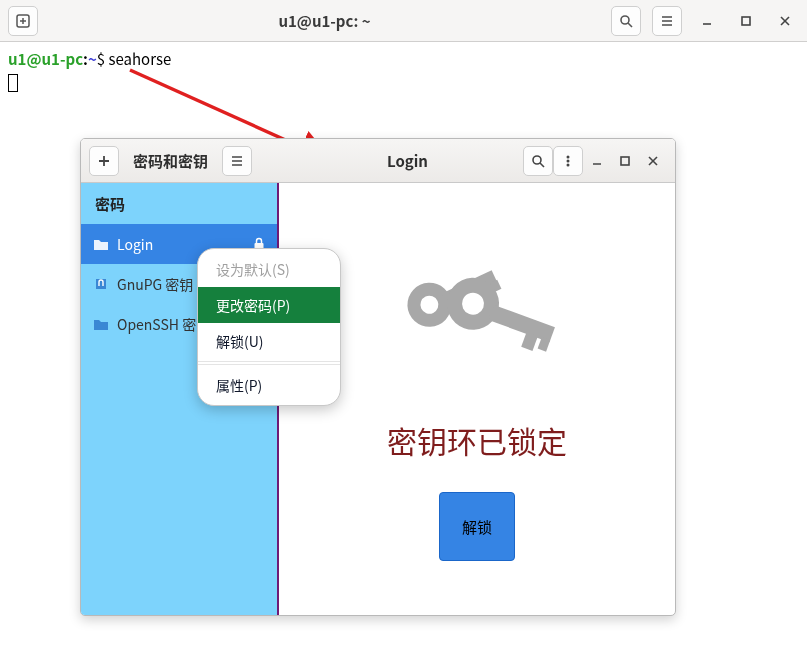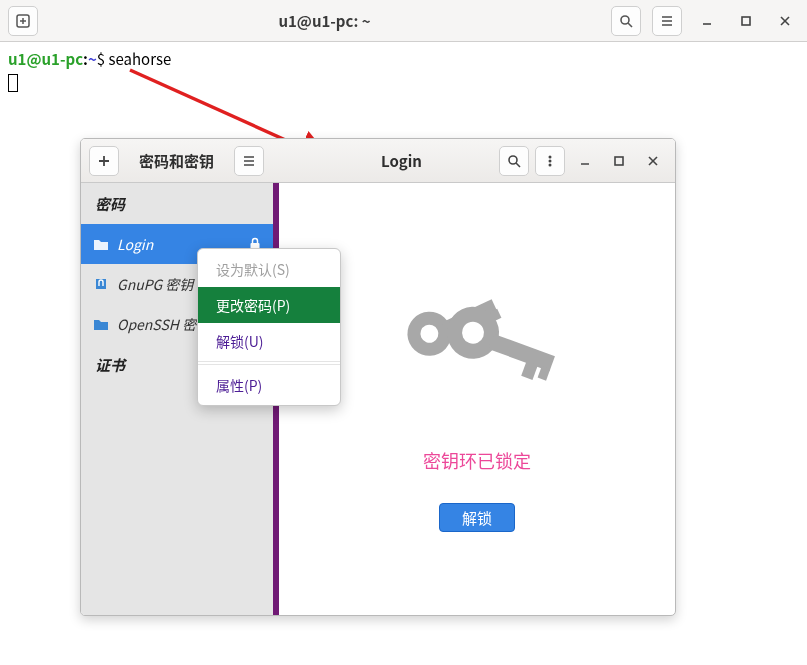--- a/index.html
+++ b/index.html
@@ -34,44 +34,44 @@
   
   .sh-window {
     position: absolute; left: 80px; top: 138px; width: 596px; height: 478px;
     border: 1px solid #b9b9b9; background: #fff; box-shadow: 0 4px 12px rgba(0,0,0,0.18);
     border-radius: 5px; overflow: hidden;
   }
   .sh-titlebar {
     height: 44px; background: linear-gradient(#f6f5f4,#eceae8); border-bottom: 1px solid #c9c9c9;
     display: flex; align-items: center; gap: 8px; padding: 0 8px;
   }
-  .sh-left, .sh-right { display:flex; align-items:center; gap:6px; }
+  .sh-left, .sh-right { display:flex; align-items:center; gap:0; }
   .sh-title-left { font-weight: 700; font-size: 15px; padding: 0 14px; color:#2e2e2e;}
   .sh-title-mid { flex:1; text-align:center; font-weight:700; font-size:15px; color:#2e2e2e; padding-left: 40px;}
   .sh-body { display:flex; height: calc(100% - 44px); }
 
-  .sidebar { width: 198px; border-right: 6px solid #701a75; background:#e5e5e5;font-style:italic; }
+  .sidebar { width: 198px; border-right: 2px solid #701a75; background:#7dd3fc; }
   .side-h { font-weight:700; font-size:15px; padding: 10px 14px 10px 14px; color:#222; }
   .side-item { display:flex; align-items:center; gap:8px; padding: 10px 12px; font-size:14px; color:#333; }
   .side-item.sel { background:#3584e4; color:#fff; }
   .side-item .spacer { flex:1; }
   .side-item svg { flex-shrink: 0; }
 
   .content { flex:1; display:flex; flex-direction:column; align-items:center; justify-content:center; gap:30px; position:relative; }
   .keys-icon { color:#a8a8a8; }
-  .big-text { font-size: 18px; color:#ec4899; }
-  .unlock-btn { padding: 3px 22px; font-size:15px; color:#ffffff; background:#3584e4; border:1px solid #1a66c9; border-radius:4px;text-align:center; }
+  .big-text { font-size: 30px; color:#7f1d1d; }
+  .unlock-btn { padding: 23px 22px; font-size:15px; color:#000000; background:#3584e4; border:1px solid #1a66c9; border-radius:4px;text-align:center; }
 
   
   .ctx-menu {
     position:absolute; left: 197px; top: 248px; width: 144px;
-    background:#fff; border:1px solid #c8c8c8; border-radius:6px;
+    background:#fff; border:1px solid #c8c8c8; border-radius:17px;
     box-shadow: 0 4px 14px rgba(0,0,0,0.22); padding: 2px 0; z-index: 5;
   }
-  .ctx-item { padding: 8px 18px; font-size:14px; color:#4c1d95; }
+  .ctx-item { padding: 8px 18px; font-size:14px; color:#0f172a; }
   .ctx-item.disabled { color:#a0a0a0; }
   .ctx-item.sel { background:#15803d; color:#fff; }
   .ctx-sep { height:1px; background:#e4e4e4; margin:2px 0; }
 </style>
 </head>
 <body>
 
 <div class="term-titlebar">
   <div class="hb-btn">
     <svg width="14" height="14" viewBox="0 0 14 14">
@@ -203,21 +203,20 @@
         <span>GnuPG 密钥</span>
       </div>
 
       <div class="side-item">
         <svg width="16" height="14" viewBox="0 0 16 14">
             <path d="M1 3 h5 l2 2 h7 v8 h-14 z" fill="#3a87d4"></path>
           </svg>
         <span>OpenSSH 密钥</span>
       </div>
 
-      <div class="side-h">证书</div>
 
     </div>
 
     <div class="content">
       <svg class="keys-icon" width="170" height="150" viewBox="0 0 170 150">
         <g transform="translate(15,30) rotate(-25 45 45)">
           <circle cx="28" cy="28" r="22" fill="#a8a8a8"></circle>
           <circle cx="28" cy="28" r="9" fill="#fff"></circle>
           <rect x="44" y="23" width="55" height="14" fill="#a8a8a8"></rect>
           <rect x="78" y="34" width="10" height="14" fill="#a8a8a8"></rect>

